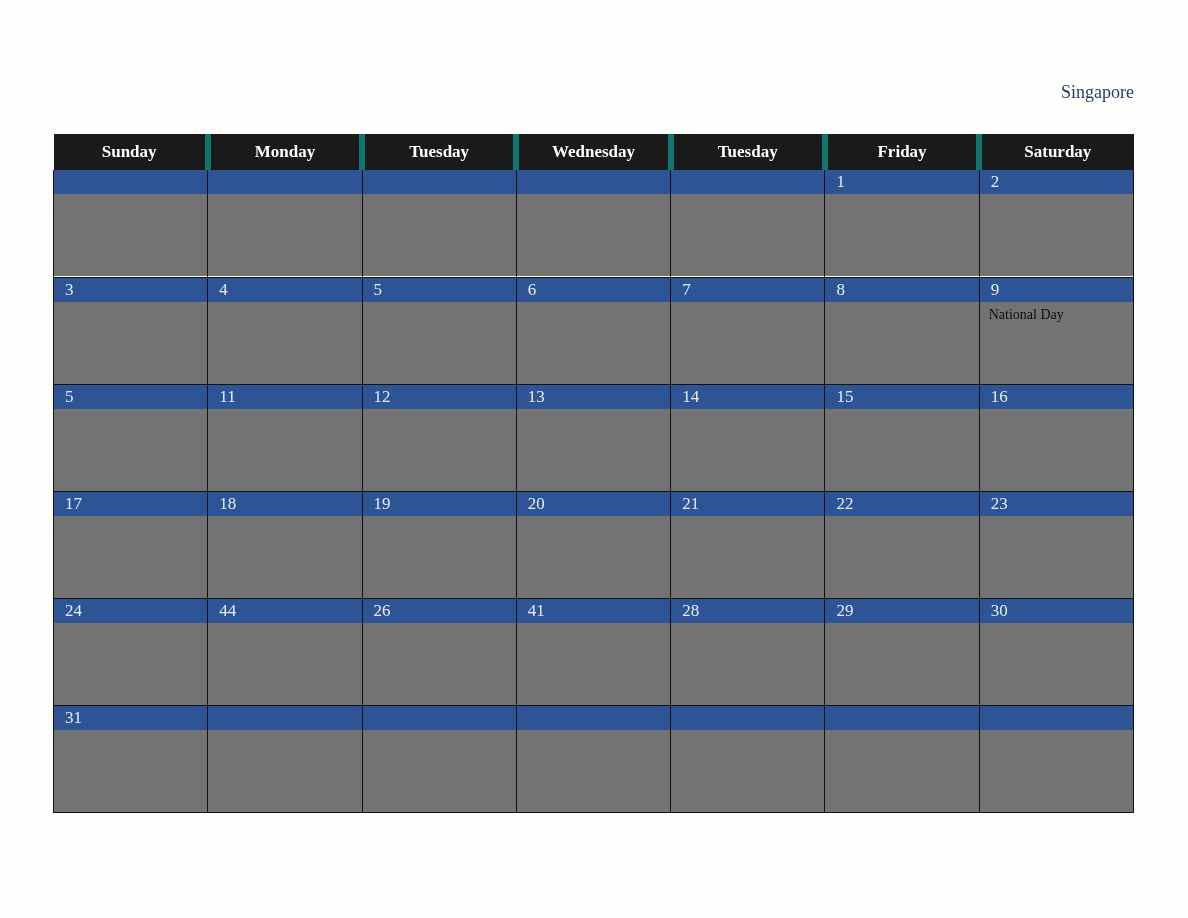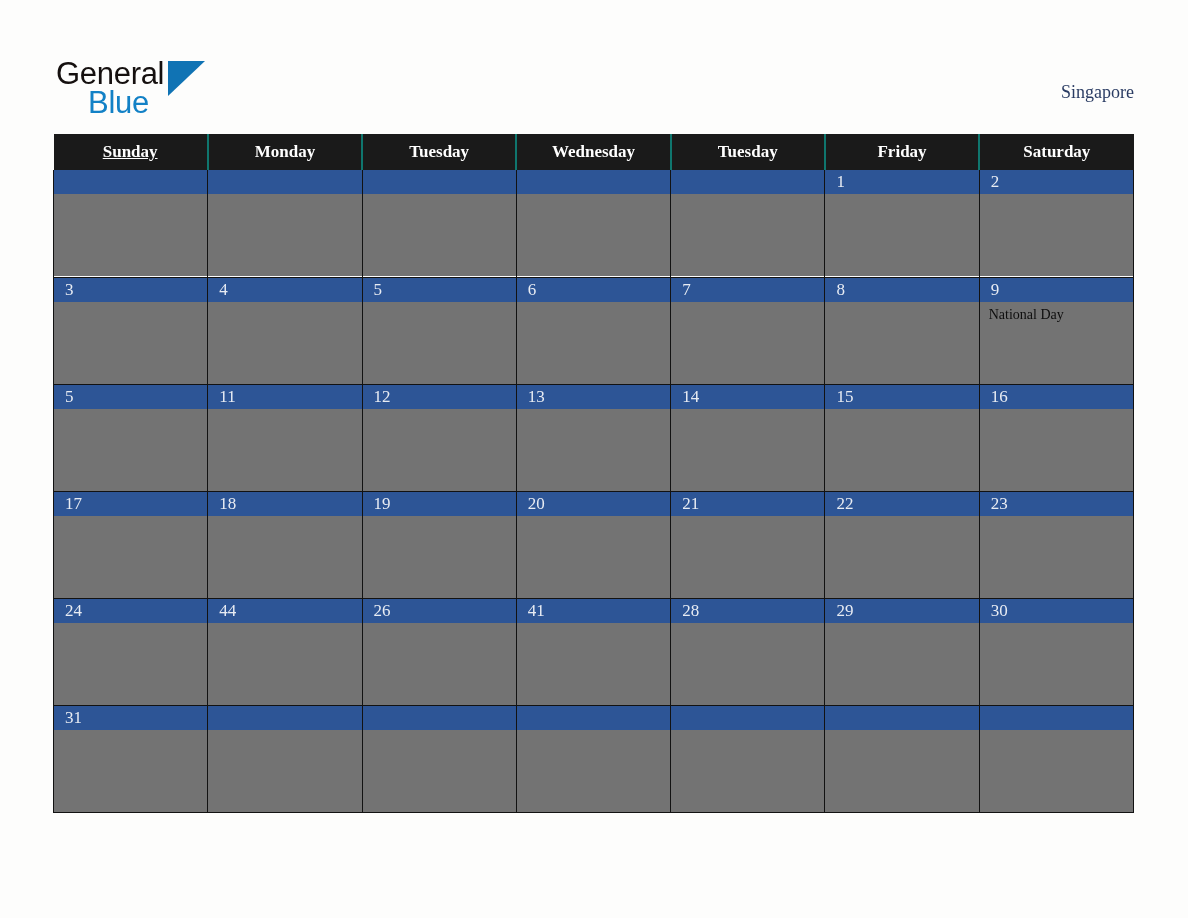--- a/index.html
+++ b/index.html
@@ -106,25 +106,25 @@
 
   .calendar th {
     height: 36px;
     background: #1a1a1a;
     color: #ffffff;
     font-family: "Liberation Serif", serif;
     font-size: 17px;
     font-weight: 700;
     text-align: center;
     border-right: 1px solid #3a3a3a;
-    border-left: 2px solid #0f766e;
+    border-left: 6px solid #0f766e;
     vertical-align: middle;
   }
 
-  .calendar th:first-child { border-left: none; text-decoration: underline; }
+  .calendar th:first-child { border-left: none; }
   .calendar th:last-child { border-right: none; }
 
   .calendar td {
     padding: 0;
     border-left: 1px solid #121212;
     border-right: 1px solid #121212;
     border-bottom: 1px solid #121212;
     vertical-align: top;
     background: #fdfdfc;
     height: 107px;
@@ -158,25 +158,20 @@
     line-height: 17px;
   }
 </style>
 </head>
 <body>
 
 <div class="page">
 
   <div class="header">
 
-    <div class="logo">
-      <span class="logo-general">General</span>
-      <span class="logo-triangle"></span>
-      <span class="logo-blue">Blue</span>
-    </div>
 
 
     <div class="country-label">Singapore</div>
 
   </div>
 
   <table class="calendar">
     <thead>
       <tr>
         <th>Sunday</th>

